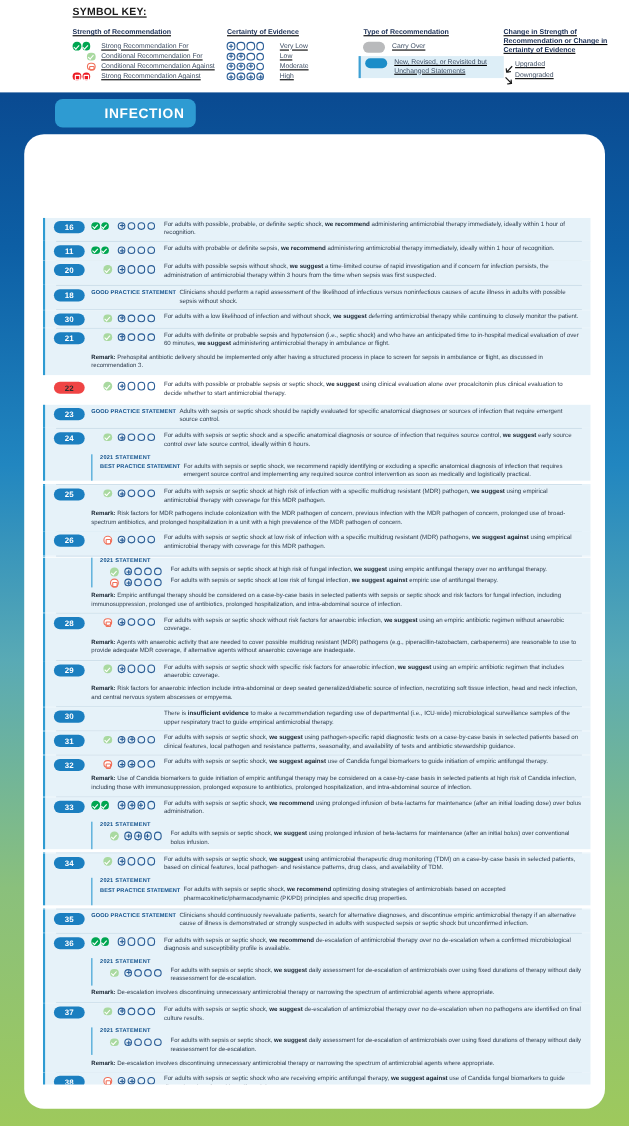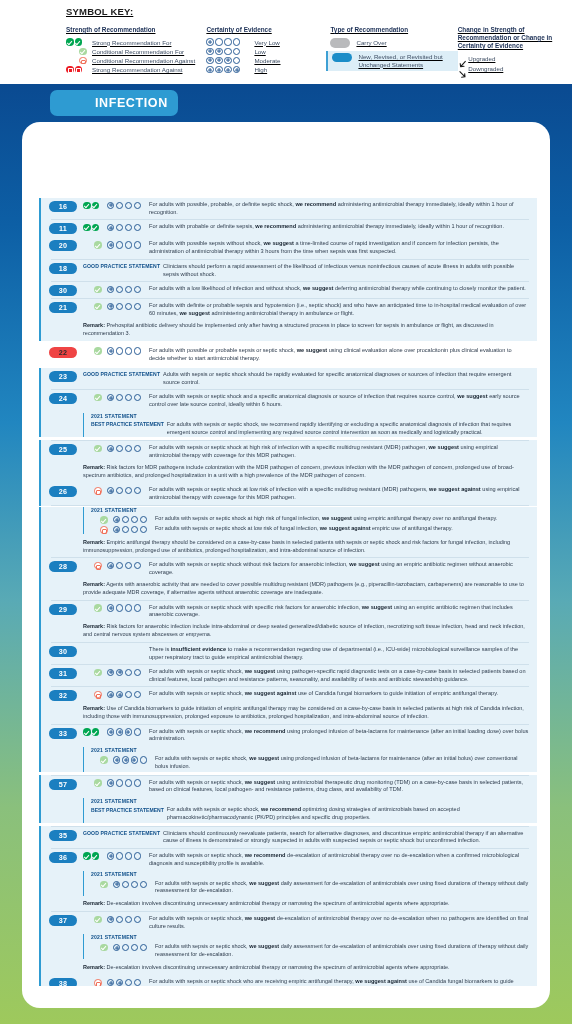--- a/index.html
+++ b/index.html
@@ -634,21 +634,21 @@
               <div class="nest-txt">For adults with sepsis or septic shock, <b>we suggest</b> using prolonged infusion of beta-lactams for maintenance (after an initial bolus) over conventional bolus infusion.</div>
             </div>
           </div>
         </div>
         <div class="rowgrp tint">
           <div class="sep" style="background: rgb(207, 224, 235);"></div>
         </div>
         <div class="rowgrp tint">
           <div class="row">
             <div class="numcell">
-              <span class="num">57</span>
+              <span class="num">34</span>
             </div>
             <div class="markcell one">
               <span class="mk mk-cf"></span>
             </div>
             <div class="certcell">
               <span class="cc fill"></span>
               <span class="cc"></span>
               <span class="cc"></span>
               <span class="cc"></span>
             </div>

